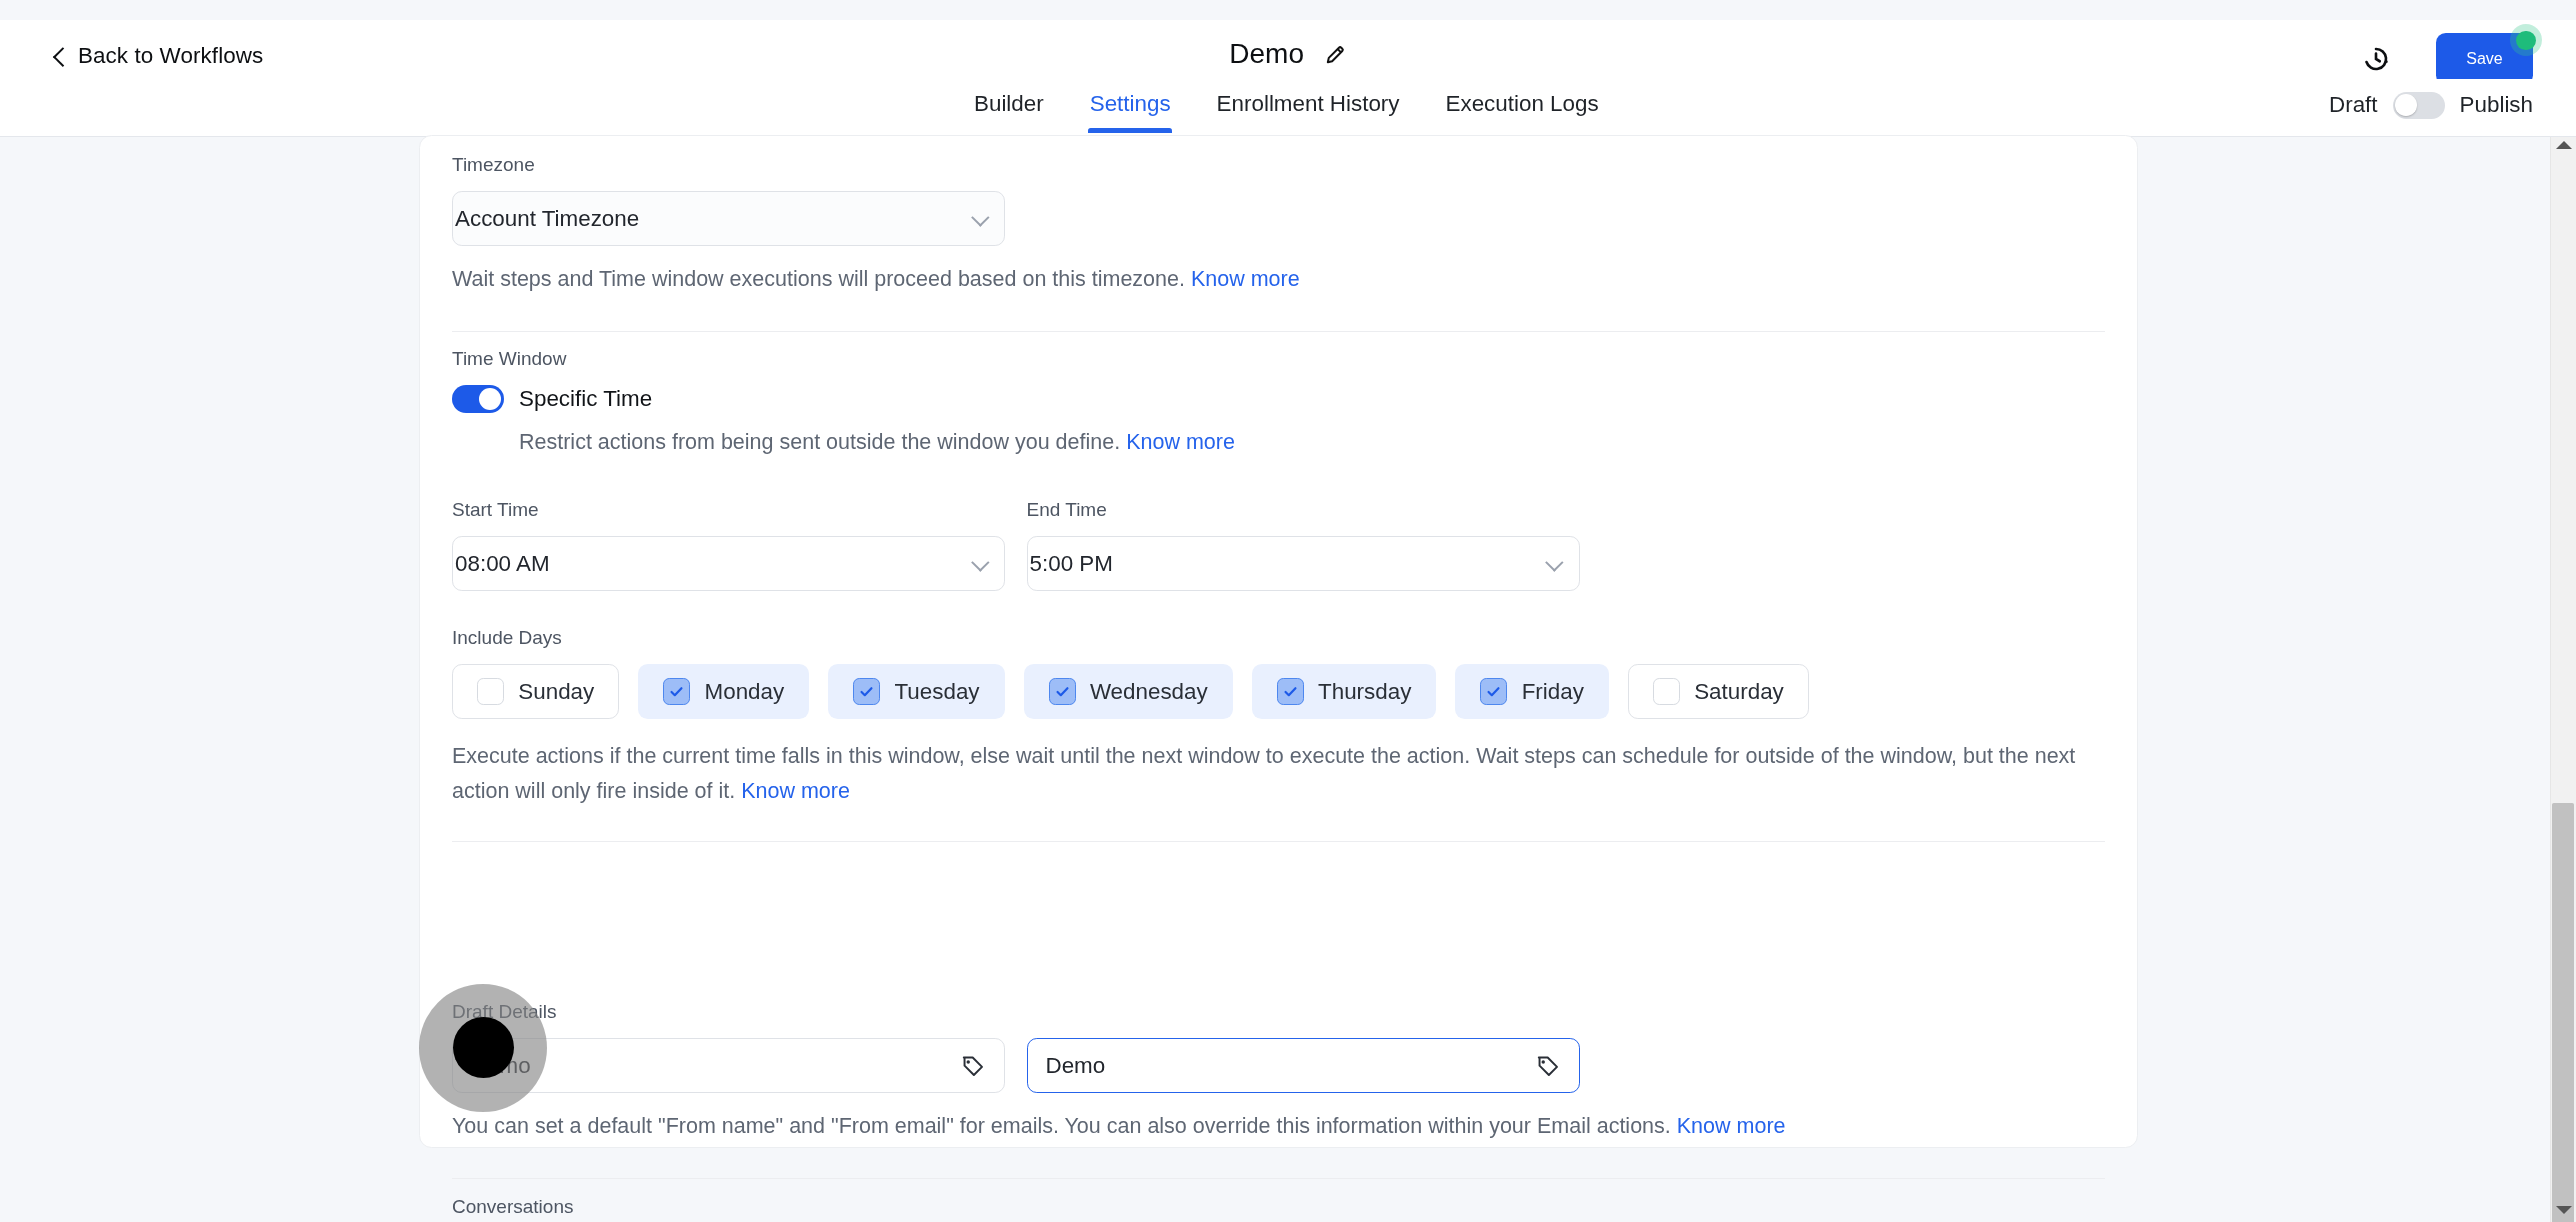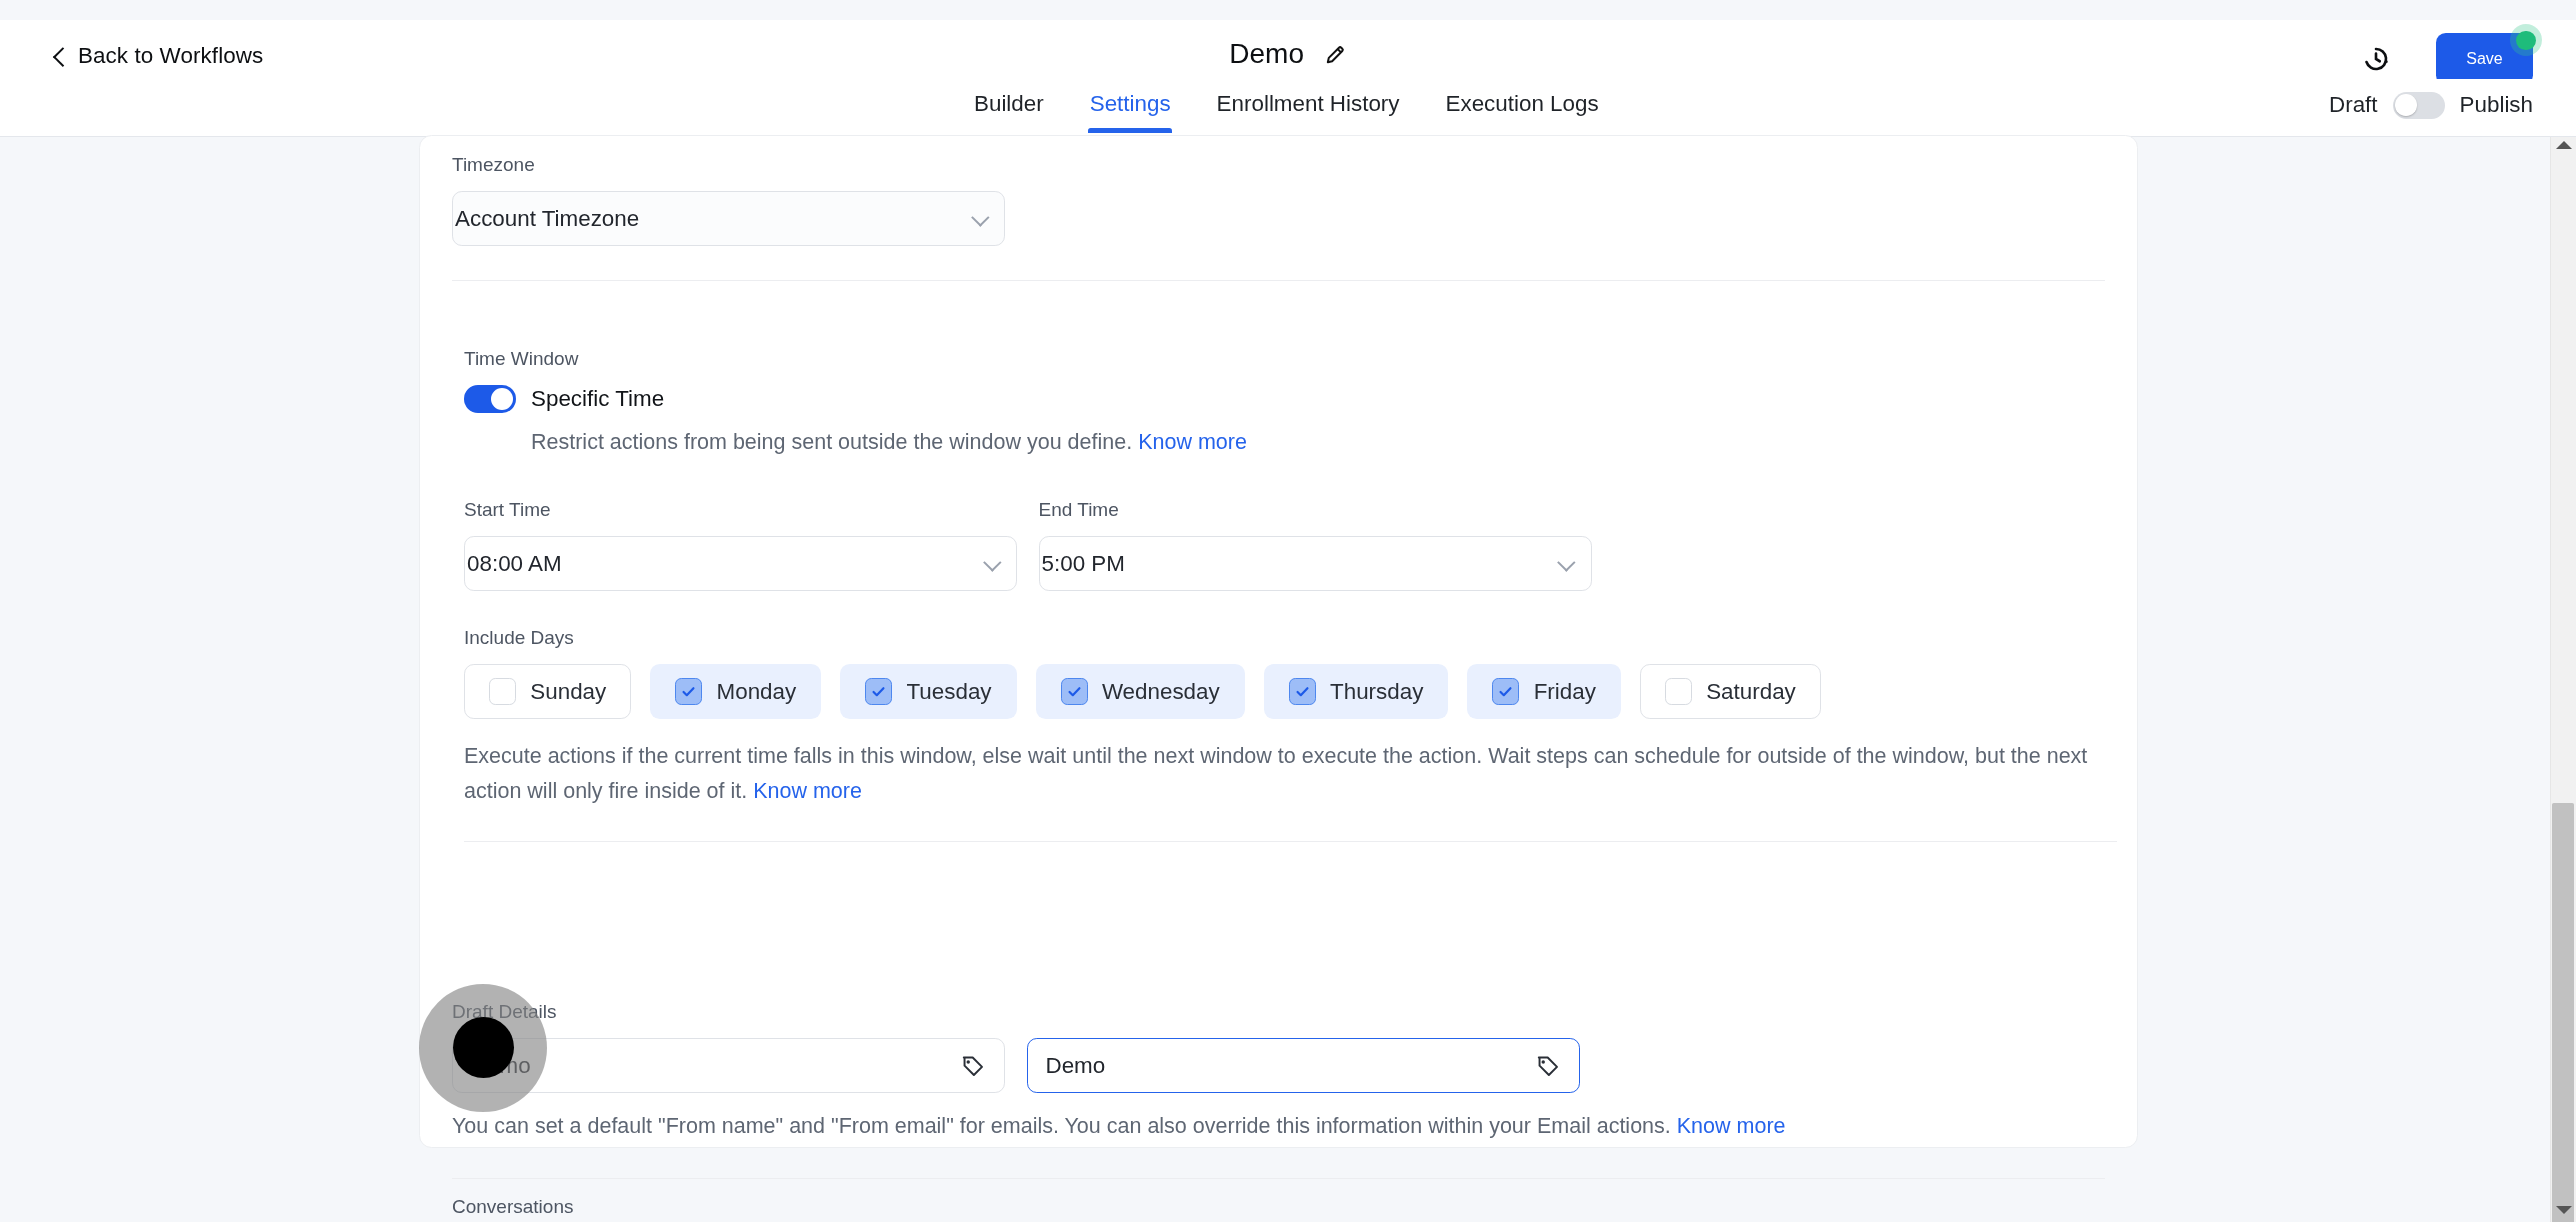--- a/index.html
+++ b/index.html
@@ -269,24 +269,28 @@
 
 <div class="card">
   <div class="card-inner">
 
     <div style="position:absolute; left:0; top:18px; width:1655px;">
       <div class="section-label">Timezone</div>
       <div class="select" style="width:553px;">
         <span class="val">Account Timezone</span>
         <span class="chev-dn"></span>
       </div>
+      <div class="helper" style="margin-top:16px;">
+        <span>Wait steps and Time window executions will proceed based on this timezone.</span>
+        <span class="link">Know more</span>
+      </div>
       <div class="divider" style="margin-top:34px;"></div>
     </div>
 
-    <div style="position:absolute; left:12px; top:212px; width:1655px;">
+    <div style="position:absolute; left:0; top:212px; width:1655px;">
       <div class="section-label">Time Window</div>
 
       <div style="display:flex; align-items:center; gap:15px;">
         <div class="toggle-lg">
           <div class="knob"></div>
         </div>
         <span style="font-size:22.4px;color:#111418;">Specific Time</span>
       </div>
 
       <div class="helper" style="margin-top:11.6px; margin-left:67px;">

